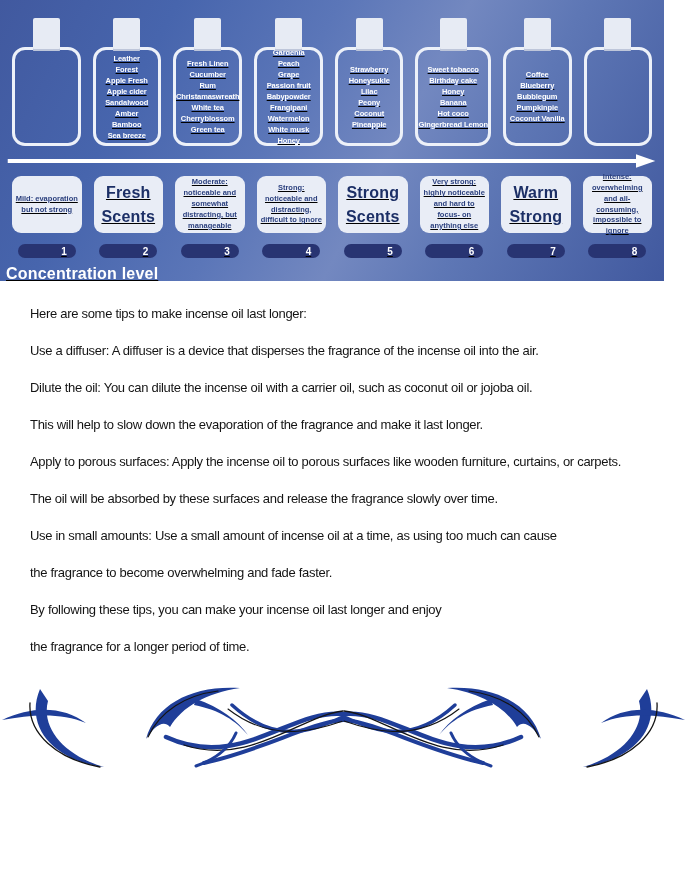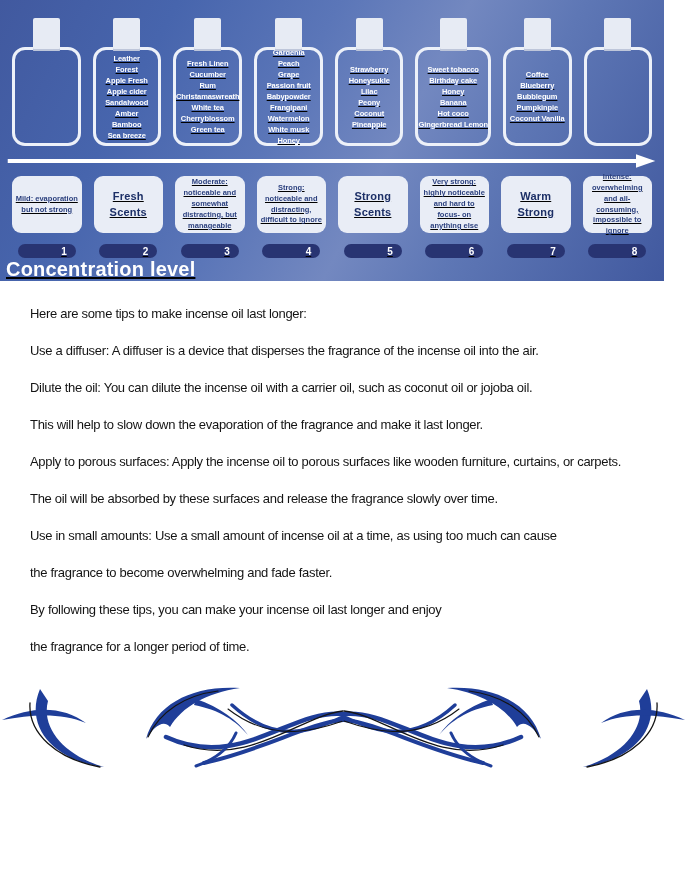--- a/index.html
+++ b/index.html
@@ -24,28 +24,28 @@
   .scent-list{text-align:center;color:#fff}
   .scent-line{font-size:7.5px;font-weight:bold;line-height:11px;white-space:nowrap;letter-spacing:-.1px}
 
   .arrow-row{height:30px;display:flex;align-items:center}
   .arrow-row svg{display:block}
 
   .cards-row{display:grid;grid-template-columns:repeat(8,1fr);column-gap:12px;padding:0 12px}
   .level-card{height:57px;background:var(--card-bg);border-radius:9px;display:flex;align-items:center;
     justify-content:center;text-align:center;padding:2px 3px}
   .level-label{font-size:7.5px;line-height:1.45;color:var(--card-text);font-weight:600}
-  .level-label.em{font-size:11px;font-weight:bold;color:var(--card-text-em);letter-spacing:.2px}
+  .level-label.em{font-size:16px;font-weight:bold;color:var(--card-text-em);letter-spacing:.2px}
 
   .pills-row{display:grid;grid-template-columns:repeat(8,1fr);column-gap:12px;padding:0 12px;margin-top:11px}
   .pill{width:58px;height:14px;margin:0 auto;background:var(--pill-bg);border-radius:8px;
     display:flex;align-items:center;justify-content:flex-end;padding-right:9px}
   .pill-num{color:var(--pill-text);font-size:10px;font-weight:bold}
 
-  .conc-label{margin:0 0 0 6px;color:var(--axis-text);font-weight:bold;font-size:20px;letter-spacing:.2px}
+  .conc-label{margin:7px 0 0 6px;color:var(--axis-text);font-weight:bold;font-size:16px;letter-spacing:.2px}
 
   .tips{padding:26px 0 0 30px}
   .tips p{margin:0 0 23px;font-size:13px;line-height:14px;color:var(--tips-text);
     letter-spacing:-.3px;white-space:nowrap}
 
   .flourish{display:block}
 </style>
 </head>
 <body>
 

